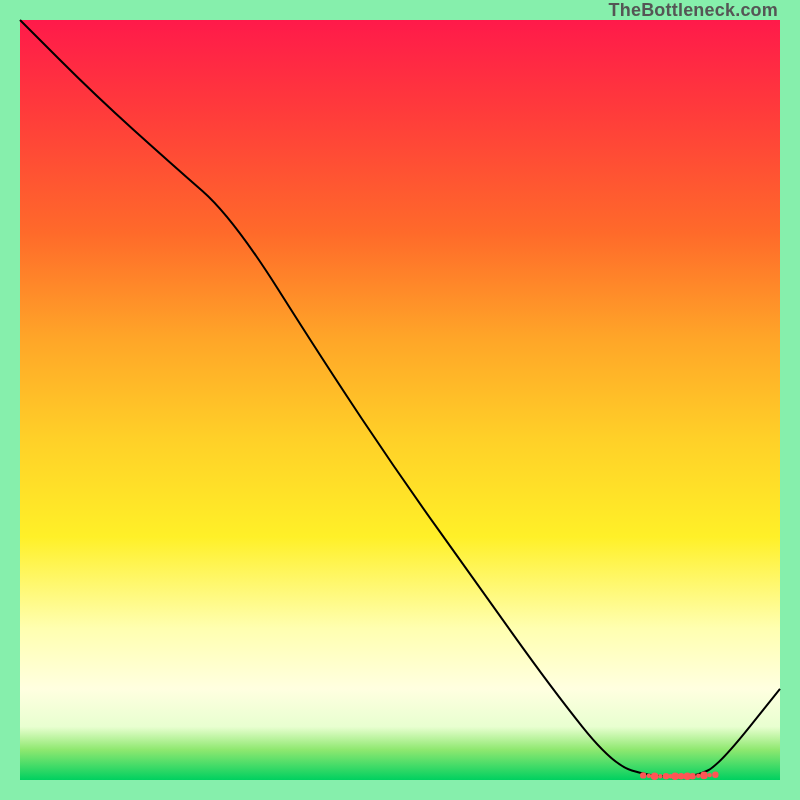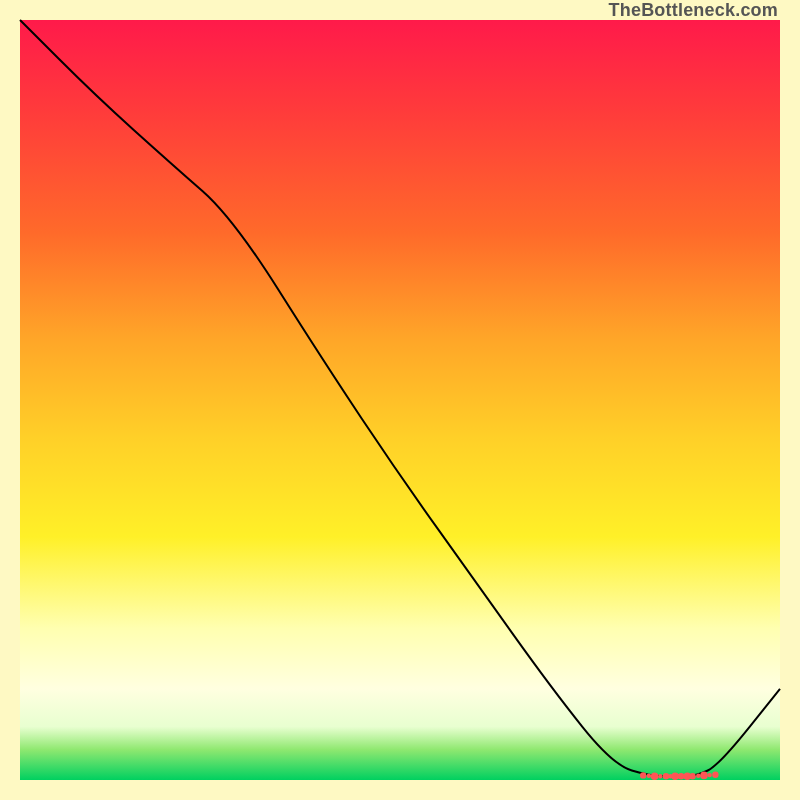--- a/index.html
+++ b/index.html
@@ -1,21 +1,21 @@
 <!DOCTYPE html>
 <html><head>
 <meta charset="utf-8">
 <style>
   * { margin: 0; padding: 0; box-sizing: border-box; }
   html, body { width: 800px; height: 800px; background: #000; overflow: hidden; }
   .stage {
     position: relative;
     width: 800px;
     height: 800px;
-    background: #fef9c3;
+    background: #86efac;
   }
   .plot-area {
     position: absolute;
     left: 20px;
     top: 20px;
     width: 760px;
     height: 760px;
     background: linear-gradient(
       to bottom,
       #ff1a4a 0%,

